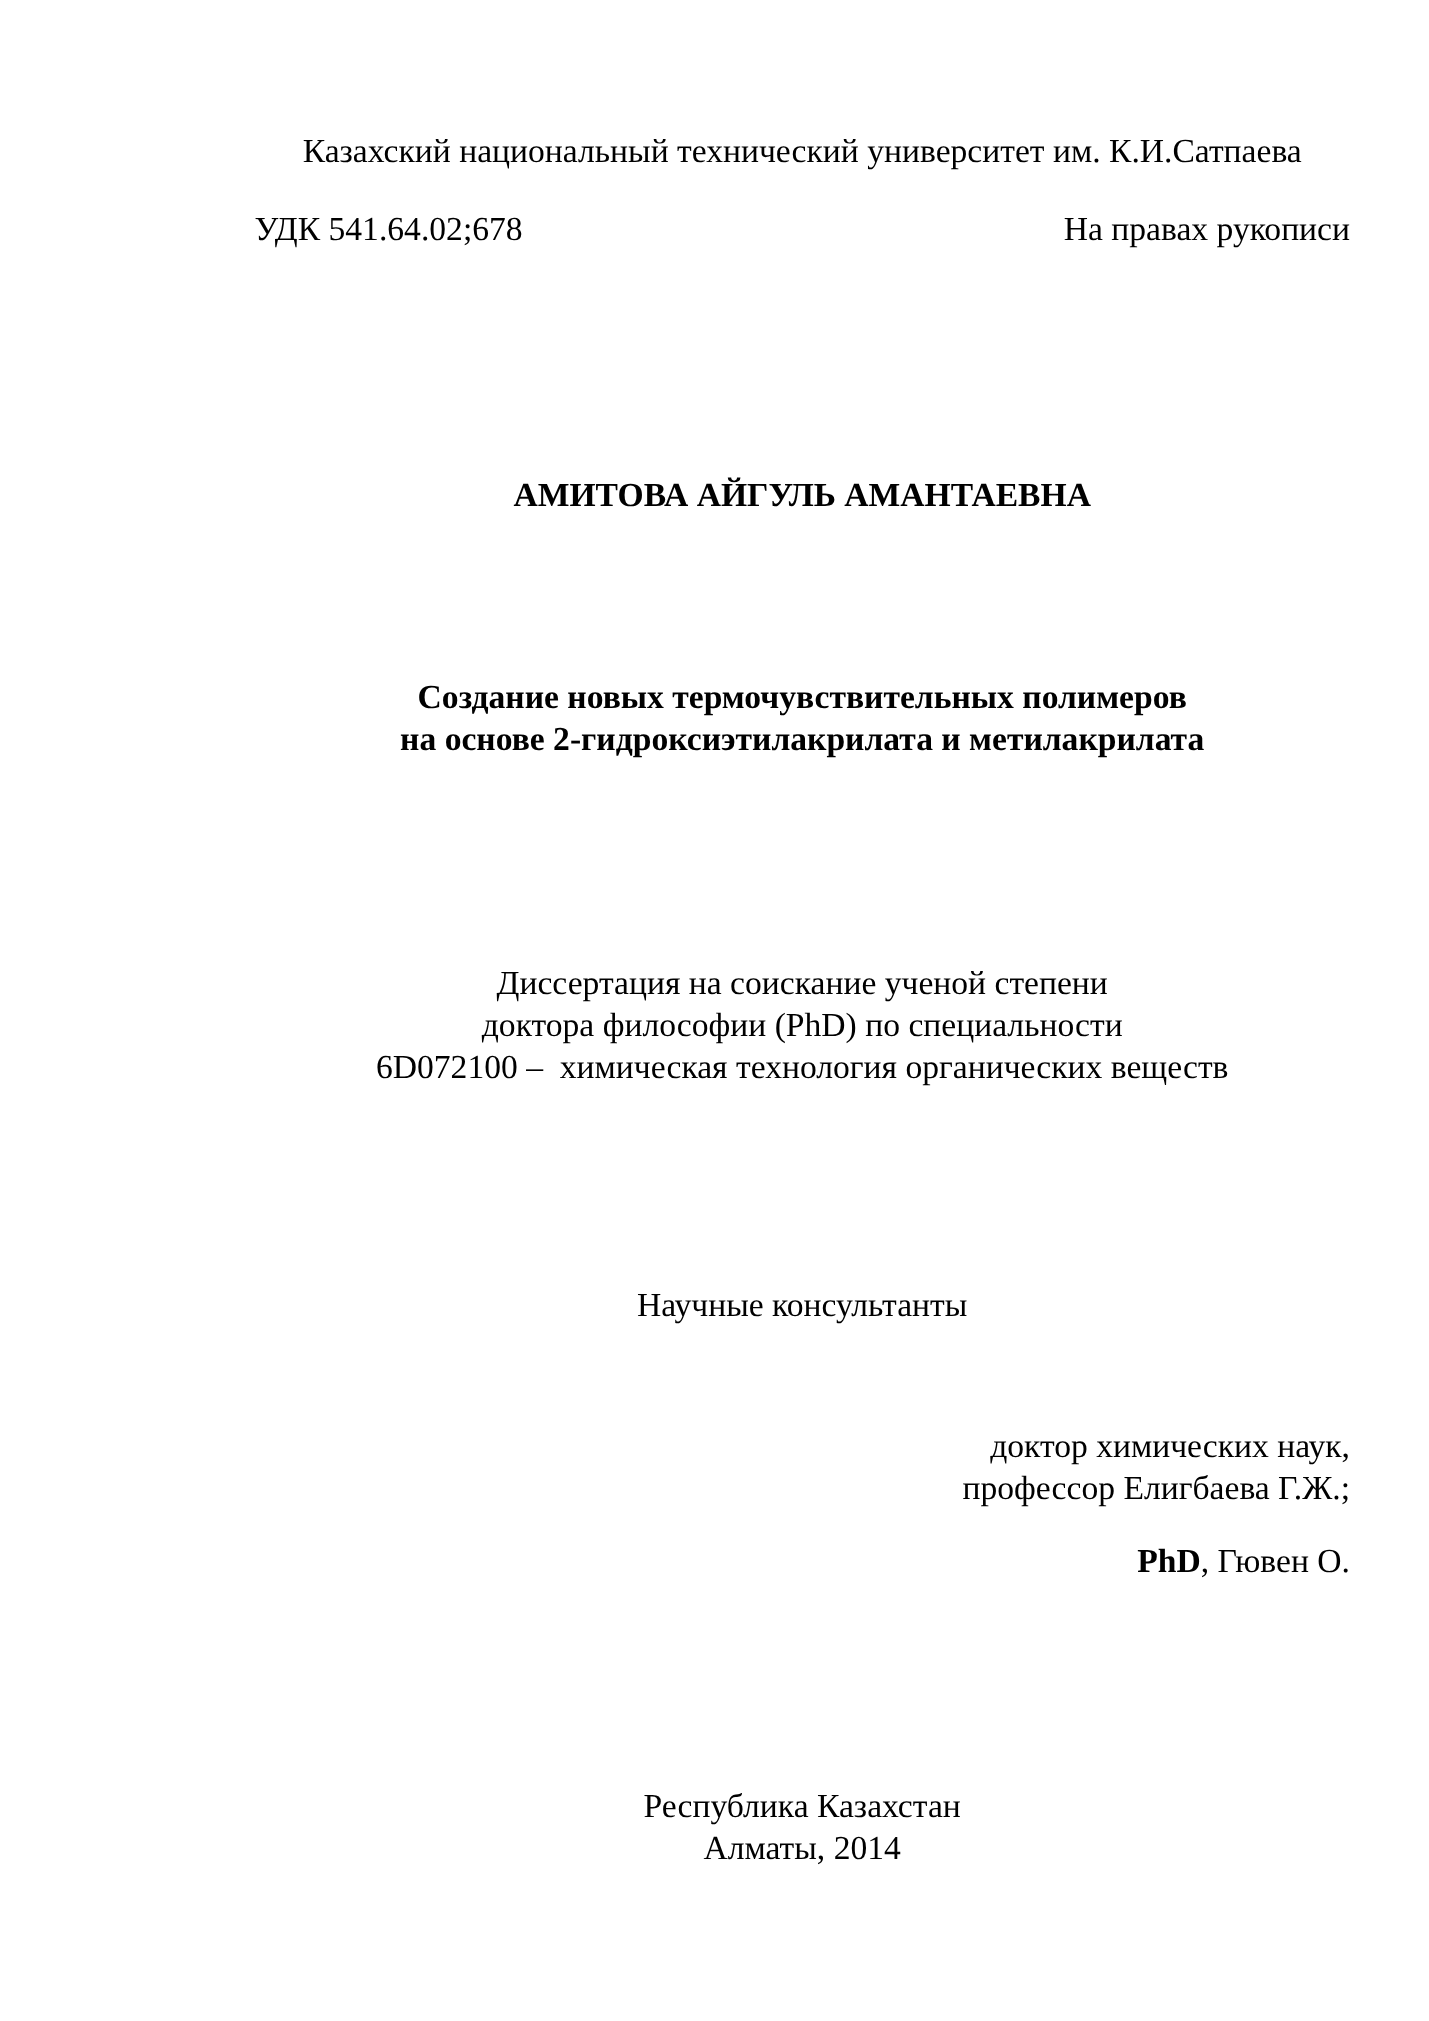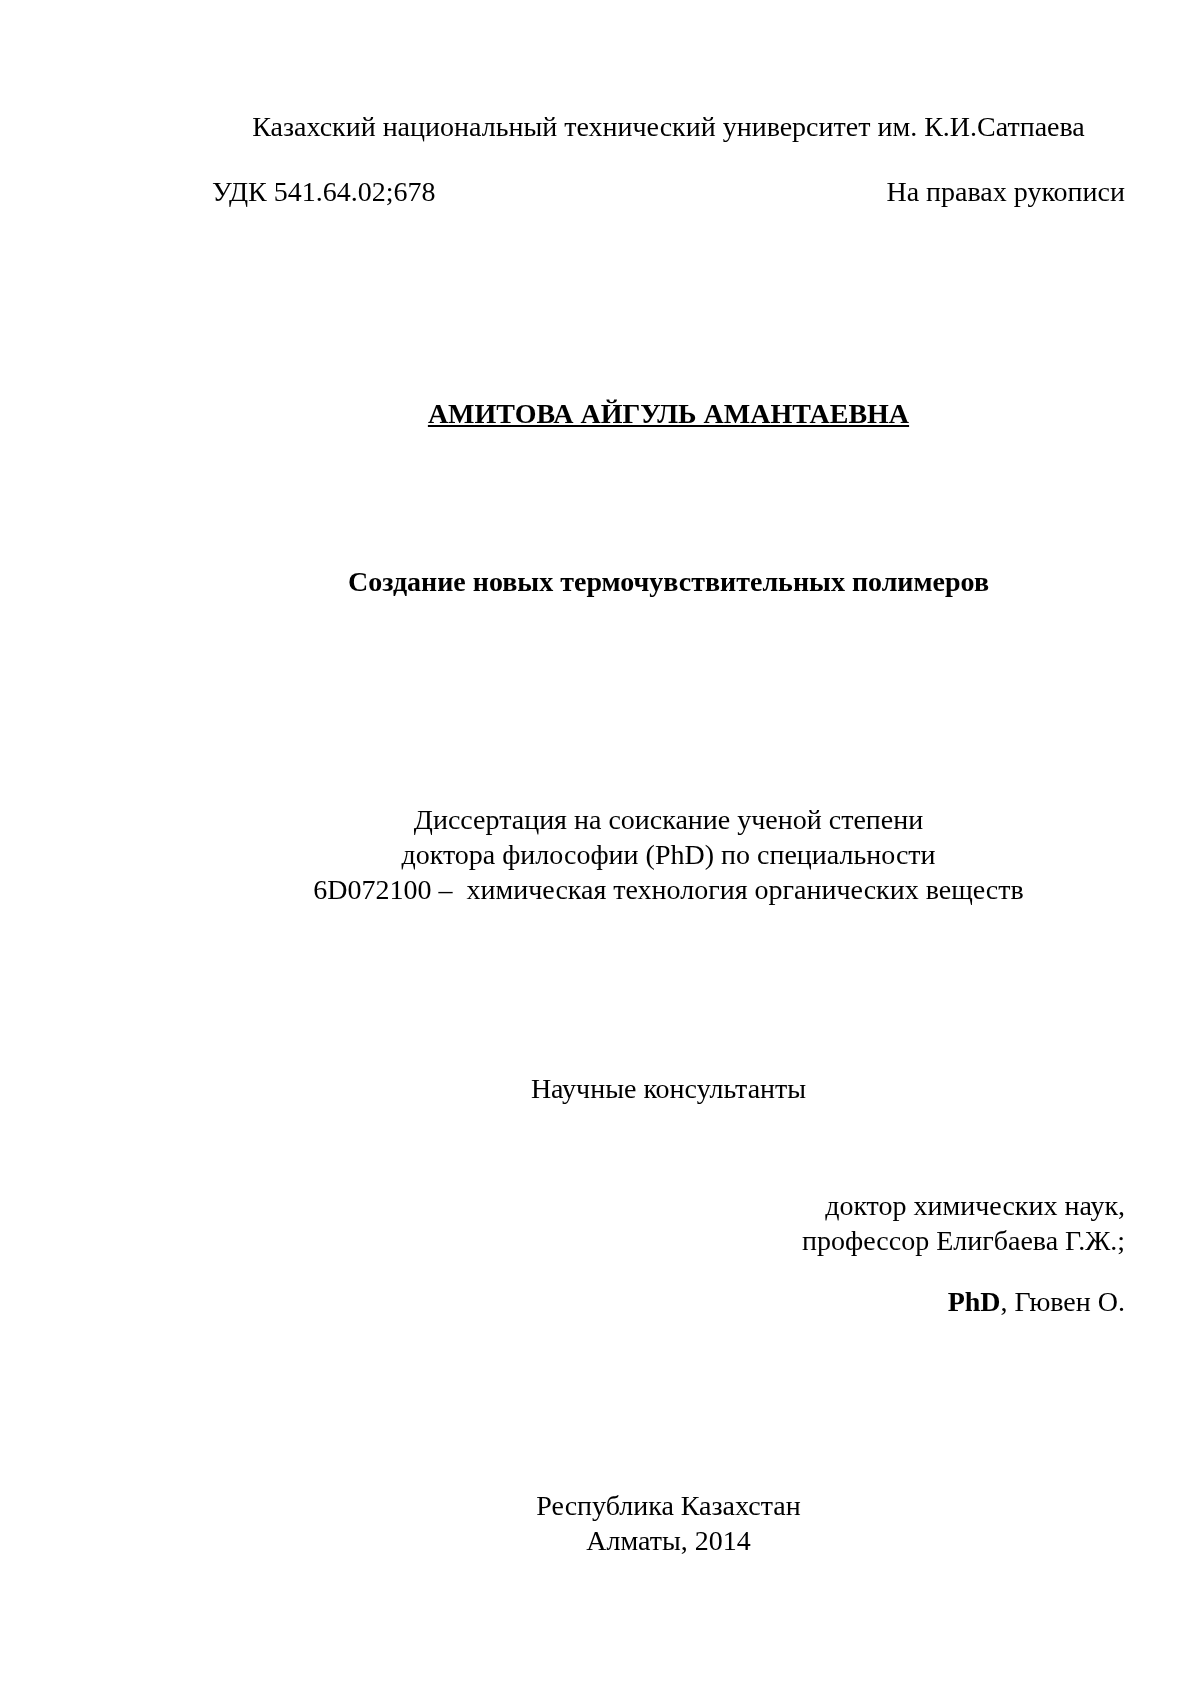--- a/index.html
+++ b/index.html
@@ -36,24 +36,25 @@
 
 <div class="page">
 
   <div class="band center" style="top: 109px;">Казахский национальный технический университет им. К.И.Сатпаева</div>
 
   <div class="band udk-row" style="top: 174px;">
     <span>УДК 541.64.02;678</span>
     <span>На правах рукописи</span>
   </div>
 
-  <div class="band center bold" style="top: 396px; text-decoration: underline;">АМИТОВА АЙГУЛЬ АМАНТАЕВНА</div>
+  <div class="band center bold" style="top: 396px;">АМИТОВА АЙГУЛЬ АМАНТАЕВНА</div>
 
   <div class="band center bold" style="top: 564px;">
     <div>Создание новых термочувствительных полимеров</div>
+    <div>на основе 2-гидроксиэтилакрилата и метилакрилата</div>
   </div>
 
   <div class="band center" style="top: 789px; margin-top: 13px;">
     <div>Диссертация на соискание ученой степени</div>
     <div>доктора философии (PhD) по специальности</div>
     <div class="prewrap">6D072100 –  химическая технология органических веществ</div>
   </div>
 
   <div class="band right" style="top: 1071px; text-align: center;">Научные консультанты</div>
 

